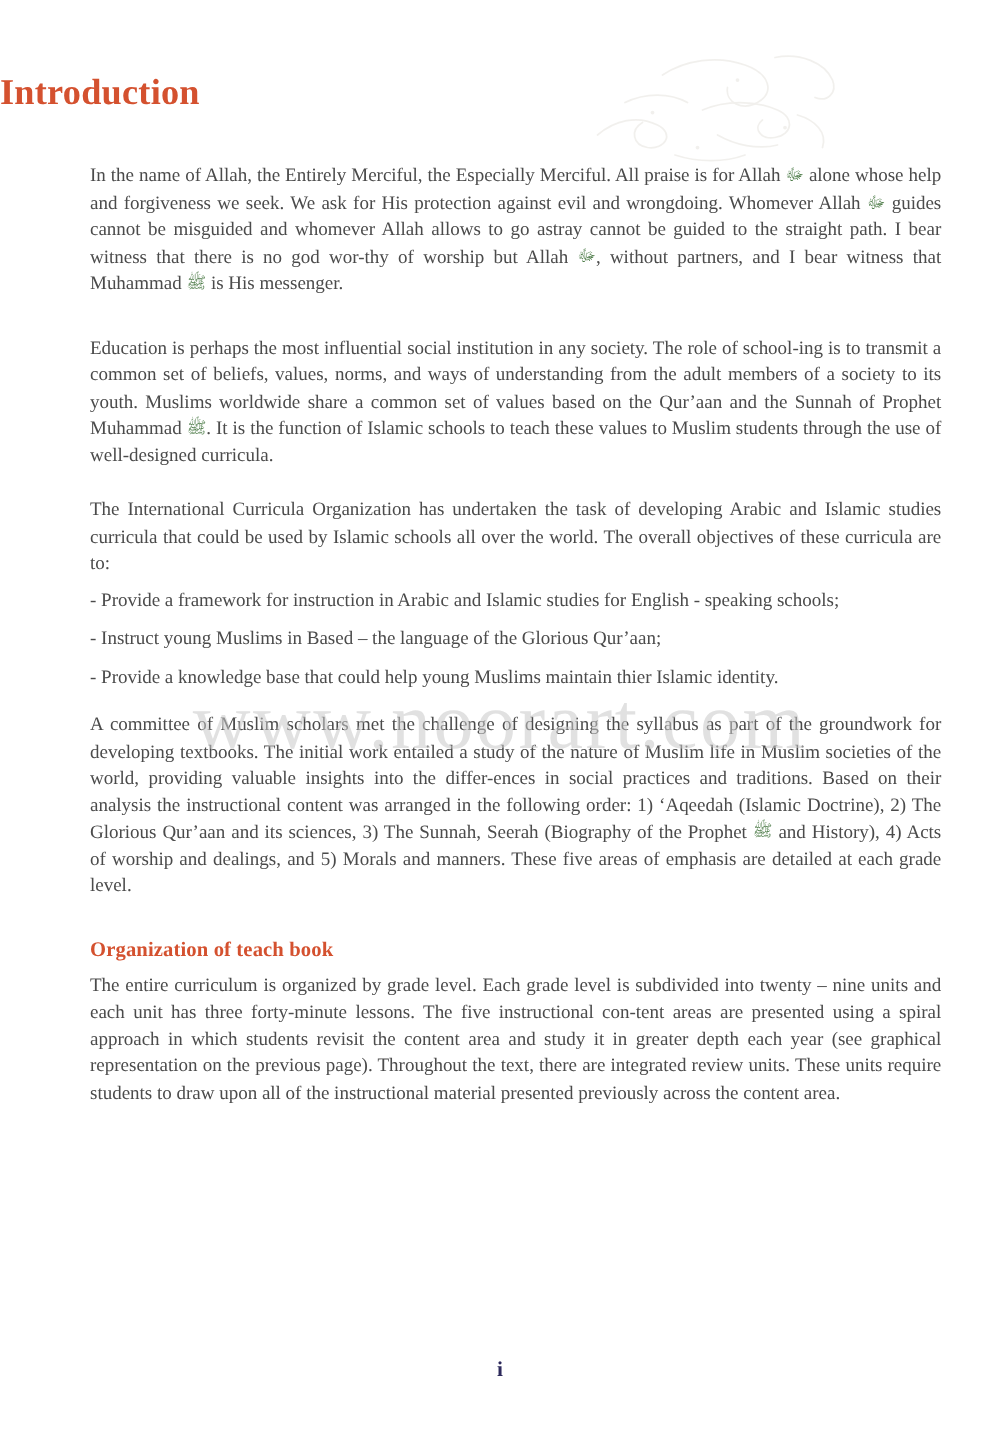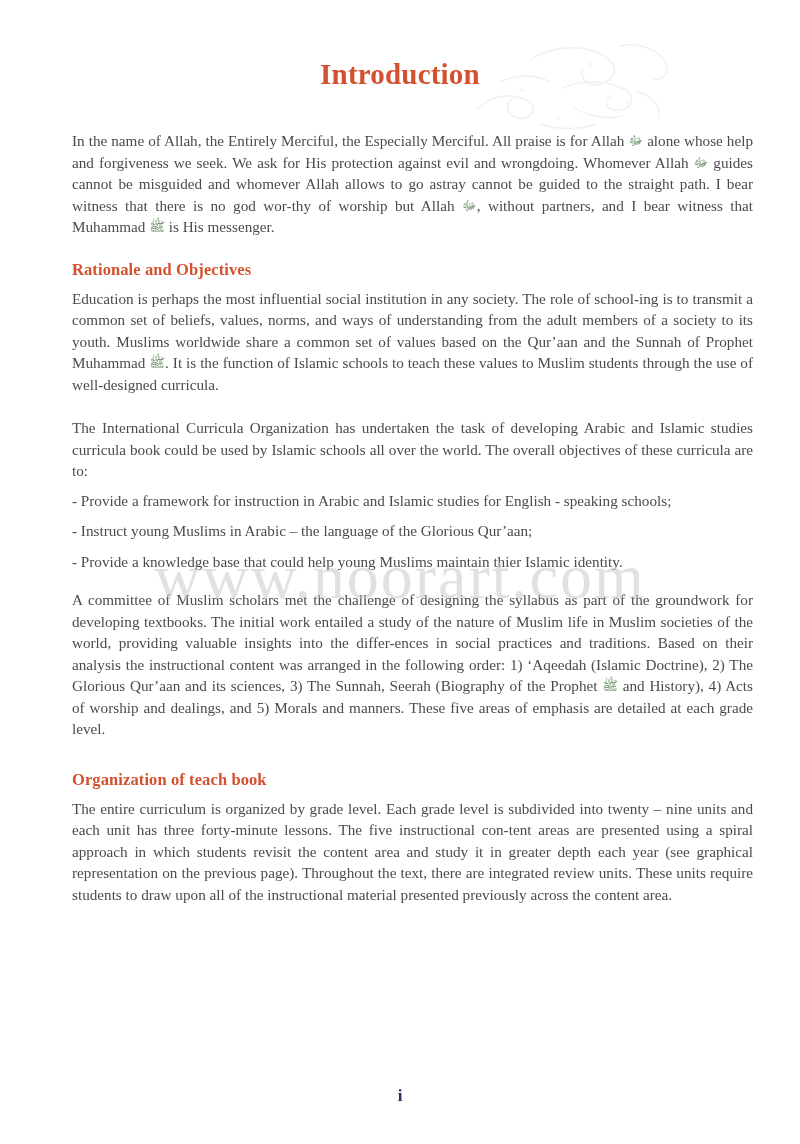--- a/index.html
+++ b/index.html
@@ -34,21 +34,20 @@
     pointer-events: none;
     z-index: 0;
   }
 
   
   .doc-title {
     position: absolute;
     left: 0;
     top: 58px;
     width: 800px;
-    text-align: center;
     font-size: 29px;
     font-weight: bold;
     color: #d4512f;
     letter-spacing: 0.2px;
     z-index: 2;
   }
 
   
   .content {
     position: absolute;
@@ -165,35 +164,34 @@
   </div>
 
   <div class="doc-title">Introduction</div>
 
   <div class="content">
 
     <p class="para"><span>In the name of Allah, the Entirely Merciful, the Especially Merciful. All praise is for Allah </span><span class="honorific">ﷻ</span><span> alone whose help and forgiveness we seek. We ask for His protection against evil and wrongdoing. Whomever Allah </span><span class="honorific">ﷻ</span><span> guides cannot be misguided and whomever Allah allows to go astray cannot be guided to the straight path. I bear witness that there is no god wor-thy of worship but Allah </span><span class="honorific">ﷻ</span><span>, without partners, and I bear witness that Muhammad </span><span class="honorific">ﷺ</span><span> is His messenger.</span></p>
 
     <div class="gap-lg"></div>
 
-    <h2 class="section-head">Rationale and Objectives</h2>
 
     <div class="gap-sm"></div>
 
     <p class="para"><span>Education is perhaps the most influential social institution in any society. The role of school-ing is to transmit a common set of beliefs, values, norms, and ways of understanding from the adult members of a society to its youth. Muslims worldwide share a common set of values based on the Qur’aan and the Sunnah of Prophet Muhammad </span><span class="honorific">ﷺ</span><span>. It is the function of Islamic schools to teach these values to Muslim students through the use of well-designed curricula.</span></p>
 
     <div class="gap-lg"></div>
 
-    <p class="para">The International Curricula Organization has undertaken the task of developing Arabic and Islamic studies curricula book could be used by Islamic schools all over the world. The overall objectives of these curricula are to:</p>
+    <p class="para">The International Curricula Organization has undertaken the task of developing Arabic and Islamic studies curricula that could be used by Islamic schools all over the world. The overall objectives of these curricula are to:</p>
 
     <div class="gap-sm"></div>
 
     <ul class="objectives">
       <li>- Provide a framework for instruction in Arabic and Islamic studies for English - speaking schools;</li>
-      <li class="spaced">- Instruct young Muslims in Arabic – the language of the Glorious Qur’aan;</li>
+      <li class="spaced">- Instruct young Muslims in Based – the language of the Glorious Qur’aan;</li>
       <li class="spaced">- Provide a knowledge base that could help young Muslims maintain thier Islamic identity.</li>
     </ul>
 
     <div class="gap-md"></div>
 
     <p class="para"><span>A committee of Muslim scholars met the challenge of designing the syllabus as part of the groundwork for developing textbooks. The initial work entailed a study of the nature of Muslim life in Muslim societies of the world, providing valuable insights into the differ-ences in social practices and traditions. Based on their analysis the instructional content was arranged in the following order: 1) ‘Aqeedah (Islamic Doctrine), 2) The Glorious Qur’aan and its sciences, 3) The Sunnah, Seerah (Biography of the Prophet </span><span class="honorific">ﷺ</span><span> and History), 4) Acts of worship and dealings, and 5) Morals and manners. These five areas of emphasis are detailed at each grade level.</span></p>
 
     <div class="gap-xl"></div>
 
     <h2 class="section-head">Organization of teach book</h2>

